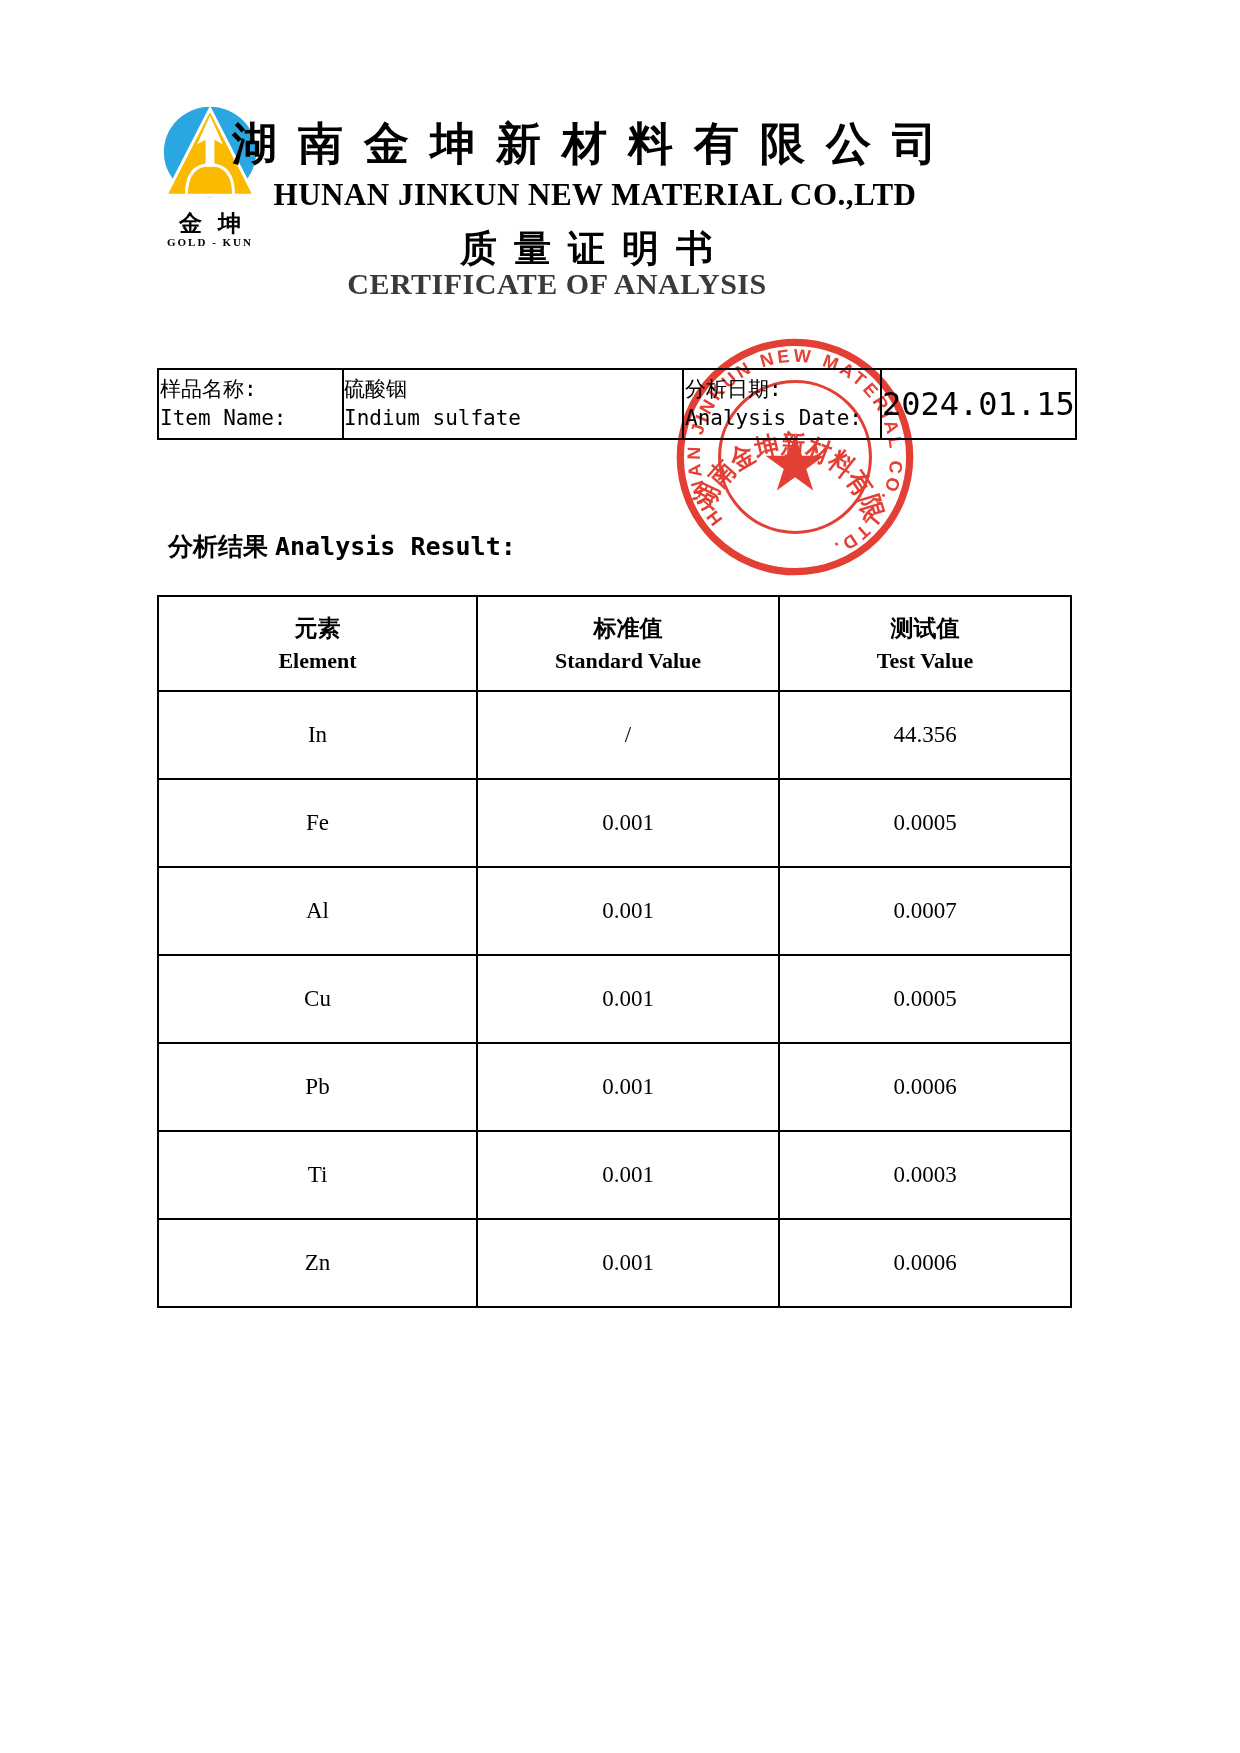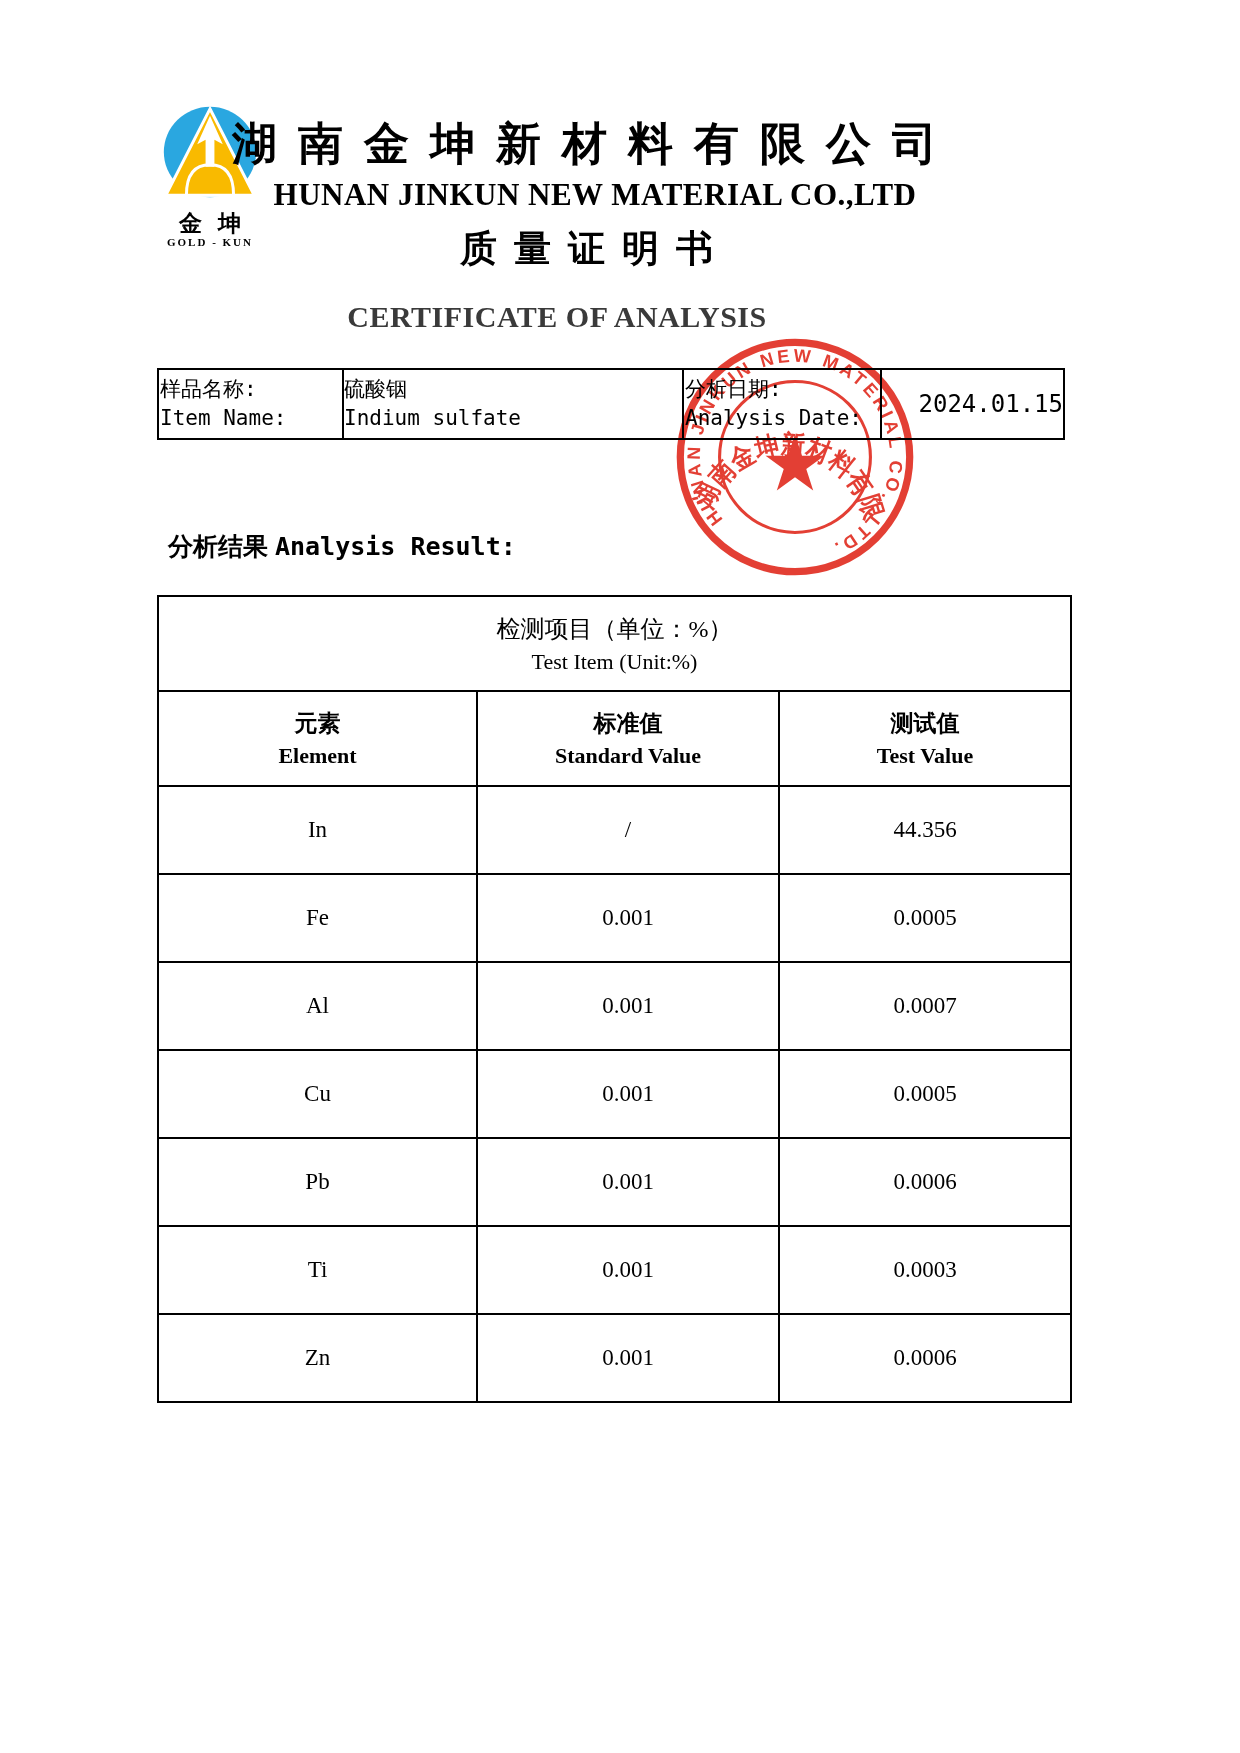--- a/index.html
+++ b/index.html
@@ -17,32 +17,32 @@
              font-family:"Liberation Sans",sans-serif; line-height:26px; margin-top:2px; }
   .logo-en { font-size:11px; font-weight:bold; letter-spacing:2px;
              font-family:"Liberation Serif",serif; line-height:12px; }
   .company-cn { left:150px; top:114px; width:890px; text-align:center;
                 font-size:45px; font-weight:bold; letter-spacing:21px; white-space:nowrap; }
   .company-en { left:150px; top:177px; width:890px; text-align:center;
                 font-size:31px; font-weight:bold; letter-spacing:0.5px; }
   .doc-cn { left:150px; top:224px; width:890px; text-align:center;
             font-size:37px; font-weight:600; letter-spacing:17px; }
   .doc-en { left:112px; top:267px; width:890px; text-align:center;
-            font-size:30px; font-weight:bold; color:#3a3a3a; letter-spacing:0.5px;margin-top:33px; }
+            font-size:30px; font-weight:bold; color:#3a3a3a; letter-spacing:0.5px; }
 
   
   table { border-collapse:collapse; table-layout:fixed; }
   td { border:2px solid #000; padding:0; vertical-align:middle; }
   .info { left:157px; top:368px; }
   .info td { height:68px; }
   .info .lab { text-align:left; padding-left:1px; }
   .info .lab div, .info .val div { line-height:29px; font-size:21px; }
   .info .lab div { font-family:"DejaVu Sans Mono","Liberation Sans",sans-serif; }
   .info .val { text-align:left; }
-  .info .big { font-size:24px; text-align:right; }
+  .info .big { font-size:32px; text-align:right; }
 
   .ah { left:168px; top:530px; font-size:25px; font-weight:bold;
         font-family:"Liberation Sans",sans-serif; }
   .ah .mono { font-weight:bold; }
 
   .result { left:157px; top:595px; }
   .result td { text-align:center; }
   .result .h1 td { height:93px; }
   .result .h1 .l1 { font-size:24px; line-height:36px; }
   .result .h1 .l2 { font-size:22px; line-height:30px; }
@@ -106,26 +106,20 @@
     <span class="mono">Analysis Result:</span>
   </div>
 
   <table class="abs result">
     <colgroup>
       <col style="width:319px">
         <col style="width:302px">
         <col style="width:292px">
     </colgroup>
     <tbody>
-        <tr class="h1">
-      <td colspan="3">
-        <div class="l1">检测项目（单位：%）</div>
-        <div class="l2">Test Item (Unit:%)</div>
-      </td>
-    </tr>
     <tr class="h2">
       <td>
         <div class="l1">元素</div>
         <div class="l2">Element</div>
       </td>
       <td>
         <div class="l1">标准值</div>
         <div class="l2">Standard Value</div>
       </td>
       <td>

